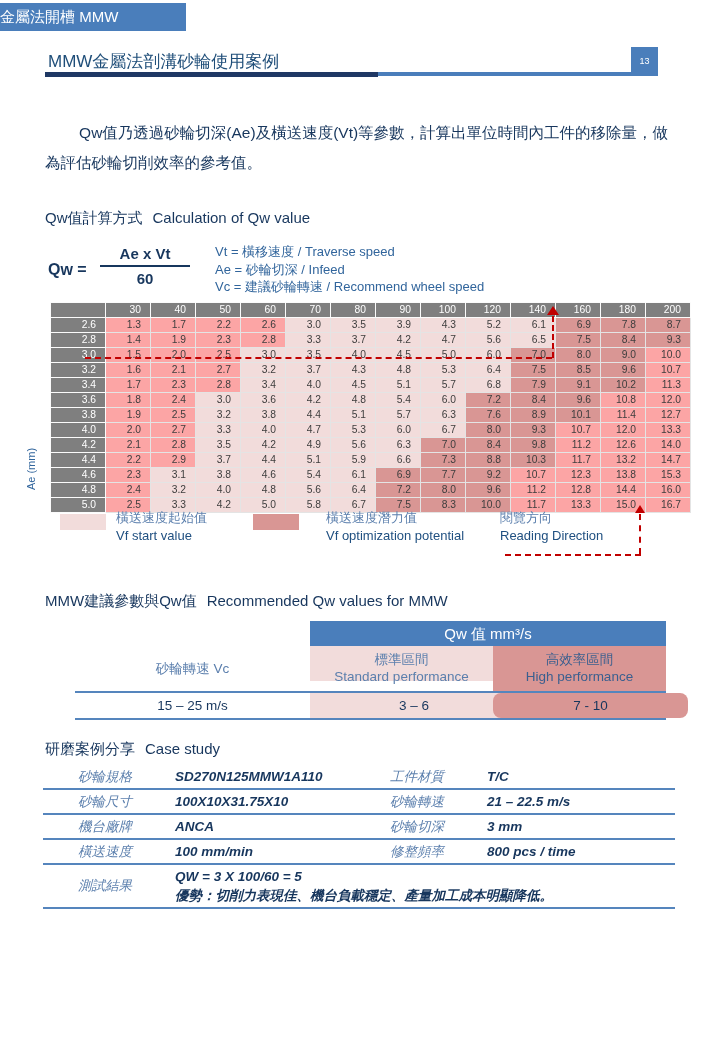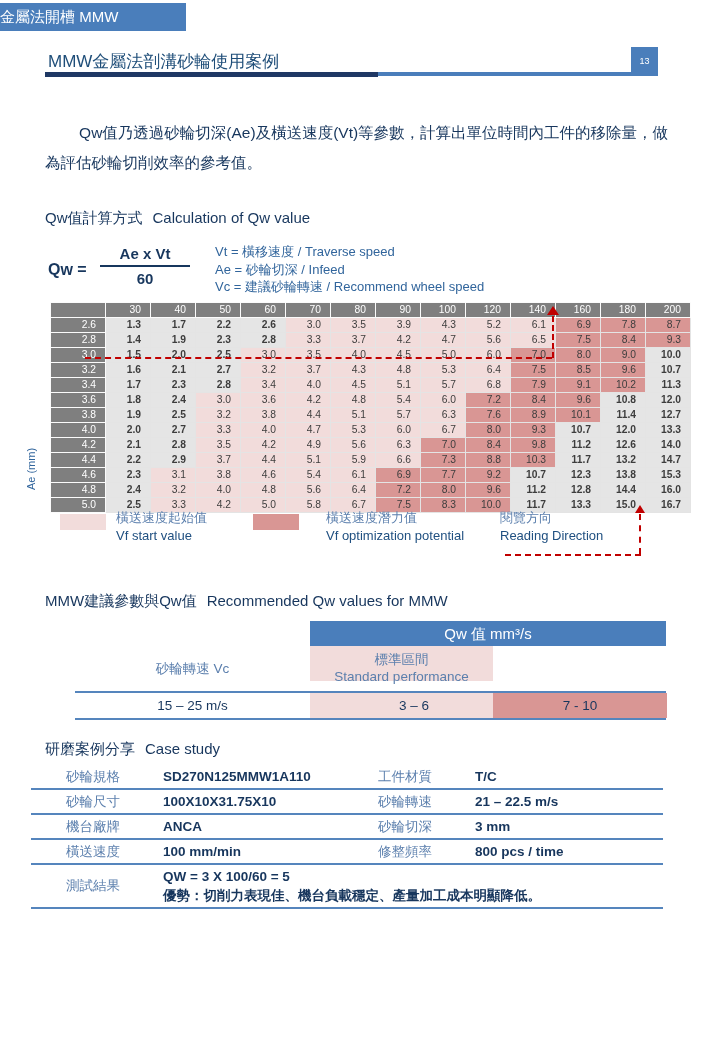--- a/index.html
+++ b/index.html
@@ -38,21 +38,21 @@
        color:var(--def-blue);transform:rotate(-90deg);}
 
   
   .vt-wrap{position:absolute;left:50px;top:302px;width:640px;}
   table.vt{border-collapse:collapse;table-layout:fixed;width:640px;}
   table.vt th,table.vt td{height:12px;line-height:12px;font-size:10.3px;text-align:right;
        padding:1px 9px 1px 0;overflow:hidden;}
   table.vt th{background:var(--header-gray);color:#fff;border:1px solid #fbfbfb;font-weight:normal;}
   table.vt td{color:var(--cell-text);border:1px solid #e4e4e4;}
   table.vt col.hd{width:55px;} table.vt col.dc{width:45px;}
-  td.band-W{background:#e5e5e5;font-weight:bold;} td.band-L{background:var(--light-pink);} td.band-D{background:var(--dark-pink);}
+  td.band-W{background:#fca5a5;} td.band-L{background:var(--light-pink);} td.band-D{background:var(--dark-pink);}
 
   
   .dash-h{position:absolute;border-top:2px dashed var(--red);height:0;}
   .dash-v{position:absolute;border-left:2px dashed var(--red);width:0;}
   .arr-up{position:absolute;width:0;height:0;border-left:6px solid transparent;
        border-right:6px solid transparent;border-bottom:9px solid var(--red);}
   .arr-up.small{border-left-width:5px;border-right-width:5px;border-bottom-width:8px;}
   .t-dash-h{left:85px;top:357px;width:467px;}
   .t-dash-v{left:552px;top:316px;height:42px;}
   .t-arr{left:547px;top:306px;}
@@ -76,24 +76,24 @@
   .rec-vc-head{left:75px;top:646px;width:235px;height:45px;line-height:45px;}
   .rec-std-head{left:310px;top:646px;width:183px;height:35px;background:var(--light-pink);
        padding-top:6px;line-height:16.5px;}
   .rec-high-head{left:493px;top:646px;width:173px;height:45px;background:var(--dark-pink);
        padding-top:6px;line-height:16.5px;color:#3A5F8F;}
   .rec-line{position:absolute;height:2px;background:#5585BD;}
   .rl-top{left:75px;top:691px;width:591px;} .rl-bot{left:75px;top:718px;width:591px;}
   .rec-val{position:absolute;top:693px;height:25px;line-height:25px;text-align:center;
        font-size:13.5px;color:var(--dark-navy);}
   .rv-vc{left:75px;width:235px;} .rv-std{left:310px;width:208px;background:var(--light-pink);}
-  .rv-high{left:493px;width:174px;background:var(--dark-pink);}
-
-  
-  .case-table{position:absolute;left:31px;top:765px;width:632px;}
+  .rv-high{left:493px;width:195px;background:var(--dark-pink);border-radius:8px;}
+
+  
+  .case-table{position:absolute;left:43px;top:765px;width:632px;font-style:italic;}
   .case-row{display:flex;align-items:center;min-height:25px;border-bottom:2px solid #5585BD;
        font-size:13.5px;}
   .case-row .cl{width:132px;padding-left:35px;color:var(--label-blue);}
   .case-row .cv{width:215px;color:var(--dark-navy);font-weight:600;}
   .case-row .cl2{width:97px;color:var(--label-blue);}
   .case-row .cv2{flex:1;color:var(--dark-navy);font-weight:600;}
   .case-row.result{min-height:41px;border-bottom-width:2.5px;}
   .case-row.result .cvwide{flex:1;color:var(--dark-navy);font-weight:600;line-height:19px;padding:2px 0;}
   .case-row.result .cvwide .l2{font-weight:600;}
 </style>
@@ -396,20 +396,24 @@
   <div class="arr-up small l-arr"></div>
 
   <div class="sec-heading" style="left:45px;top:592px;">
     <span>MMW建議參數與Qw值</span><span class="en">Recommended Qw values for MMW</span>
   </div>
   <div class="rec-qw-header">Qw 值 mm³/s</div>
   <div class="rec-cell rec-vc-head">砂輪轉速 Vc</div>
   <div class="rec-cell rec-std-head">
     <div>標準區間</div>
     <div>Standard performance</div>
+  </div>
+  <div class="rec-cell rec-high-head">
+    <div>高效率區間</div>
+    <div>High performance</div>
   </div>
   <div class="rec-line rl-top"></div>
   <div class="rec-val rv-vc">15 – 25 m/s</div>
   <div class="rec-val rv-std">3 – 6</div>
   <div class="rec-val rv-high">7 - 10</div>
   <div class="rec-line rl-bot"></div>
 
   <div class="sec-heading" style="left:45px;top:740px;">
     <span>研磨案例分享</span><span class="en">Case study</span>
   </div>

